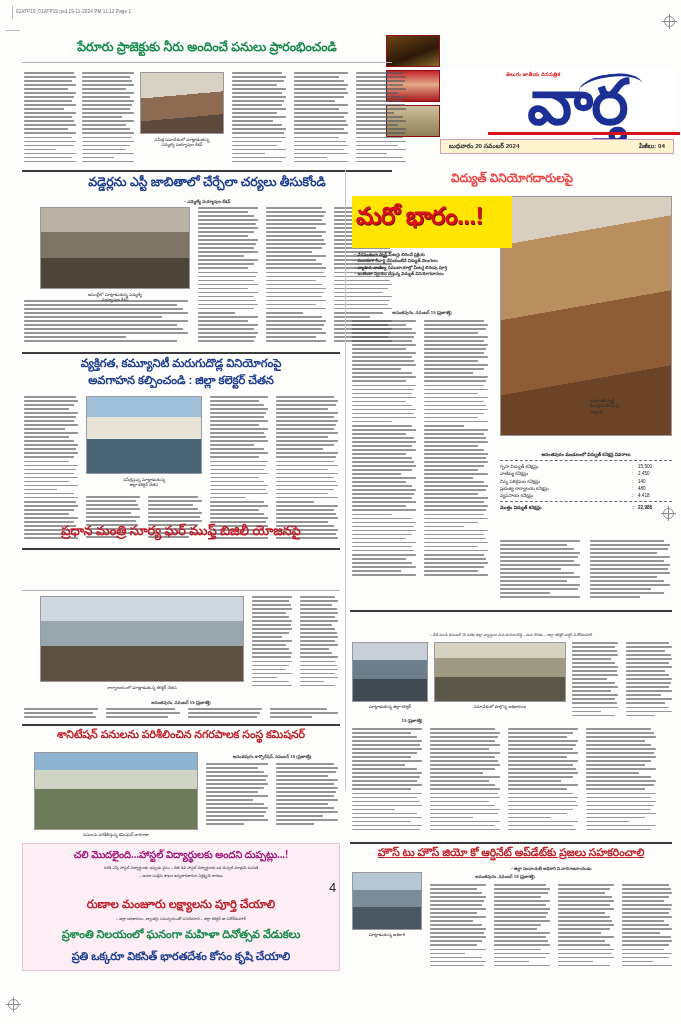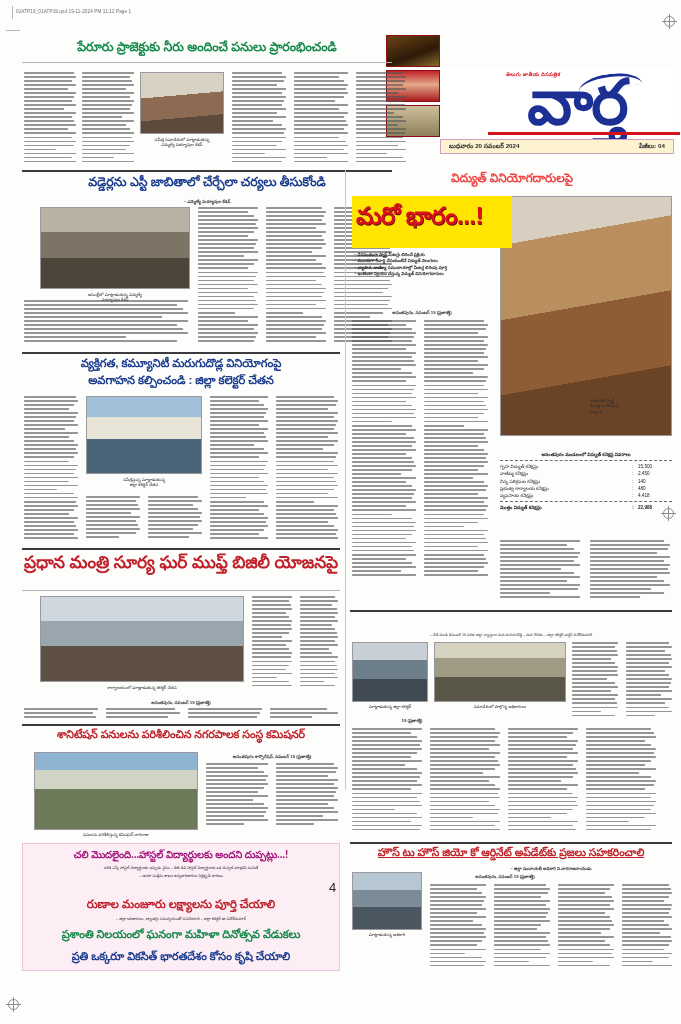--- a/index.html
+++ b/index.html
@@ -613,21 +613,21 @@
       <div class="ln s1"></div>
       <div class="ln s3"></div>
     <div class="ln s2"></div>
       <div class="ln s1"></div>
       <div class="ln s4"></div>
       <div class="ln s1"></div>
   </div>
 
   <div class="thick-rule" style="left:22px;top:548px;width:318px;"></div>
 
-  <div class="hl hl-red" style="left:22px;top:553px;width:318px;font-size:17px;">ప్రధాన మంత్రి సూర్య ఘర్ ముఫ్త్ బిజిలీ యోజనపై</div>
+  <div class="hl hl-red" style="left:22px;top:524px;width:318px;font-size:13px;">ప్రధాన మంత్రి సూర్య ఘర్ ముఫ్త్ బిజిలీ యోజనపై</div>
   <div class="hrule" style="left:22px;top:590px;width:318px;"></div>
 
   <div class="photo" style="left:40px;top:596px;width:204px;height:86px;background:linear-gradient(180deg,#cfd8de 0 28%,#9aa6ae 28% 58%,#5e5042 58% 100%);"></div>
   <div class="cap" style="left:40px;top:685px;width:204px;">
     కార్యాలయంలో మాట్లాడుతున్న కలెక్టర్ చేతన
   </div>
   <div class="body-col" style="left:252px;top:596px;width:40px;height:96px;">
     <div class="ln s1"></div>
       <div class="ln s2"></div>
       <div class="ln s4"></div>

